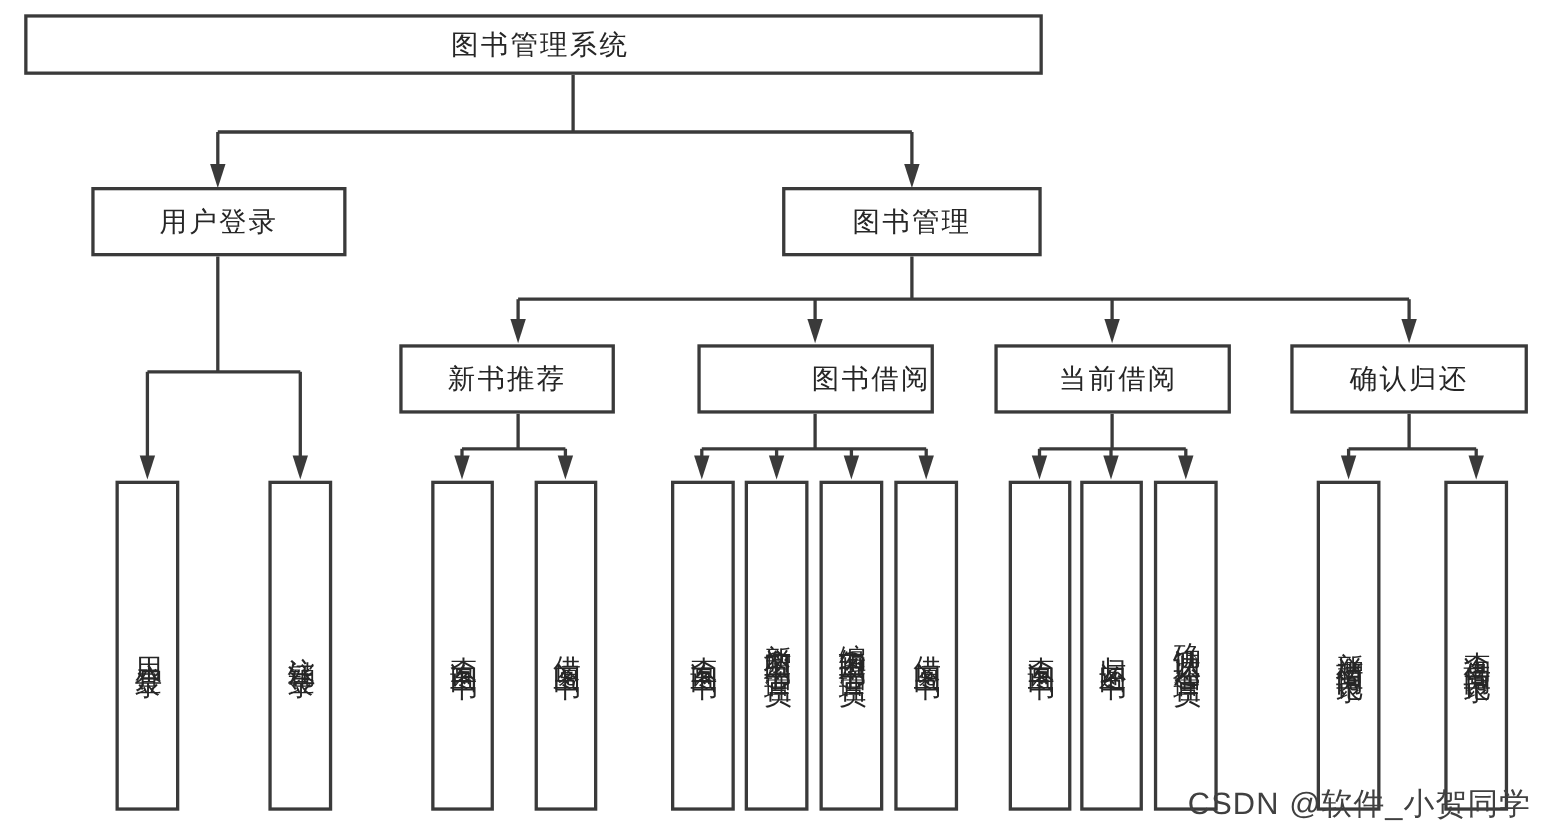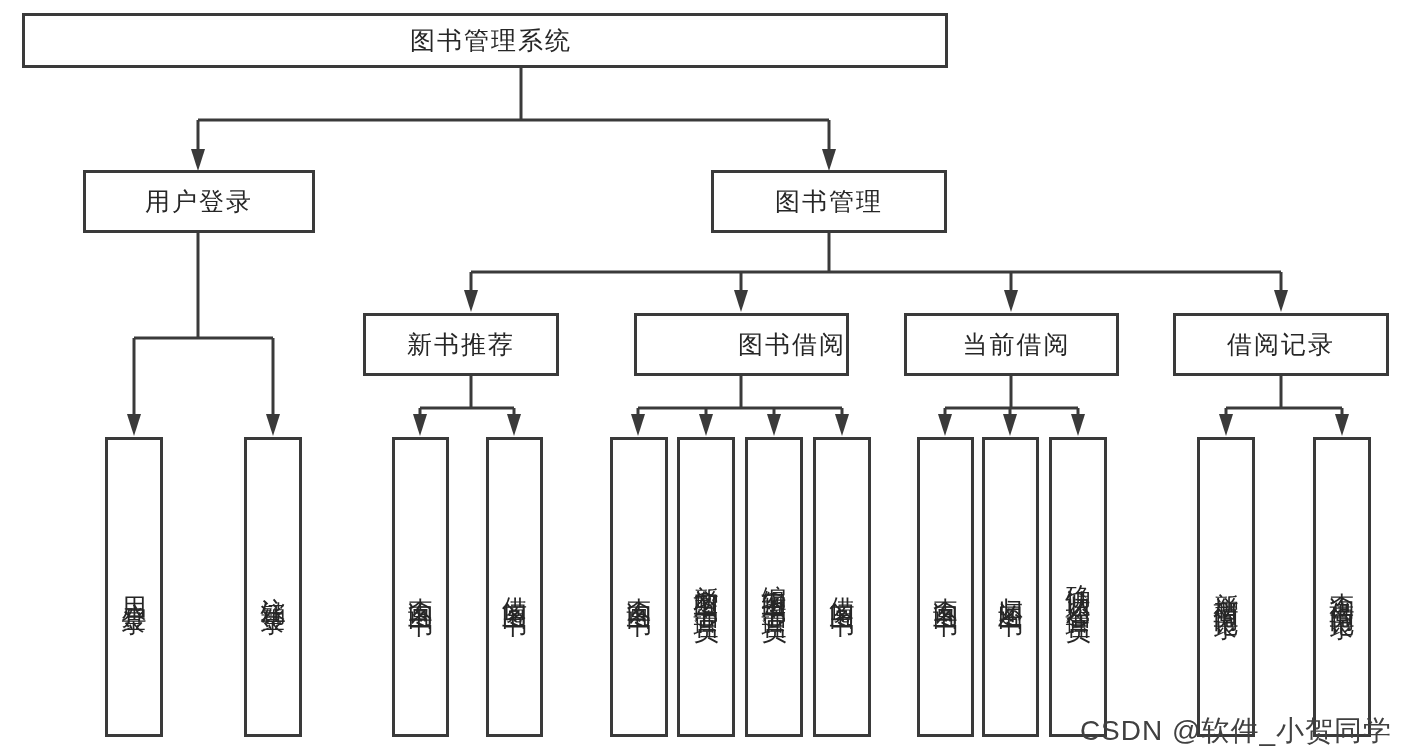--- a/index.html
+++ b/index.html
@@ -145,21 +145,21 @@
   <div class="box" style="left:363px; top:313px; width:196px; height:63px;">
     <span class="hlabel">新书推荐</span>
   </div>
   <div class="box" style="left:634px; top:313px; width:215px; height:63px;justify-content:flex-end;">
     <span class="hlabel">图书借阅</span>
   </div>
   <div class="box" style="left:904px; top:313px; width:215px; height:63px;padding-left:10px;">
     <span class="hlabel">当前借阅</span>
   </div>
   <div class="box" style="left:1173px; top:313px; width:216px; height:63px;">
-    <span class="hlabel">借阅记录</span>
+    <span class="hlabel">确认归还</span>
   </div>
 
   <div class="box" style="left:105px; top:437px; width:58px; height:300px;">
     <span class="vlabel">用户登录</span>
   </div>
   <div class="box" style="left:244px; top:437px; width:58px; height:300px;">
     <span class="vlabel">注销登录</span>
   </div>
 
   <div class="box" style="left:392px; top:437px; width:57px; height:300px;">

